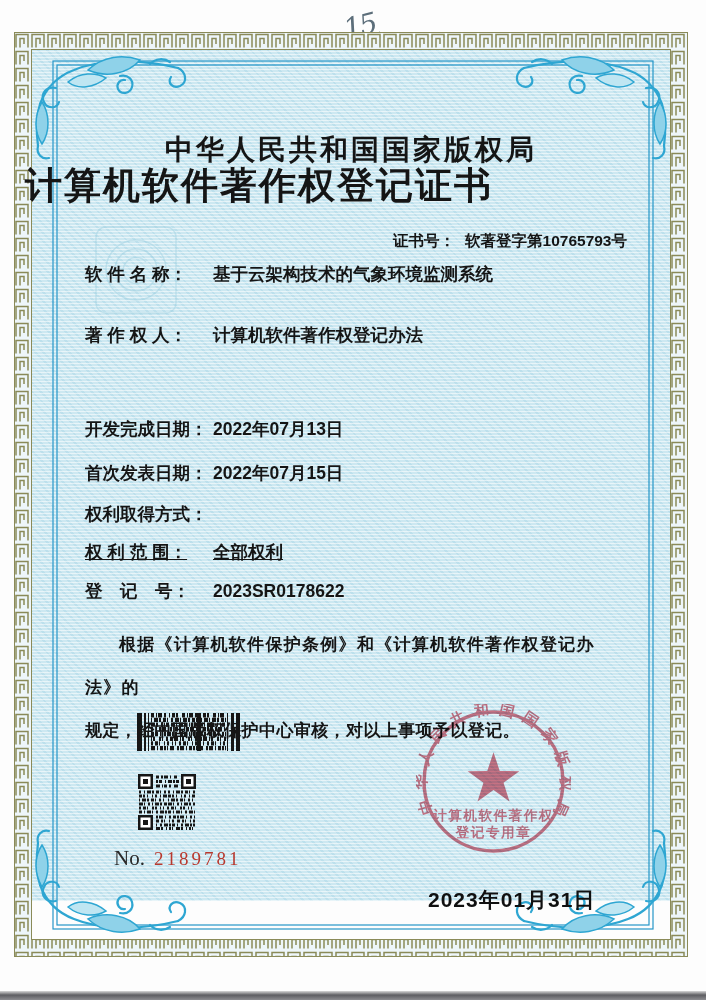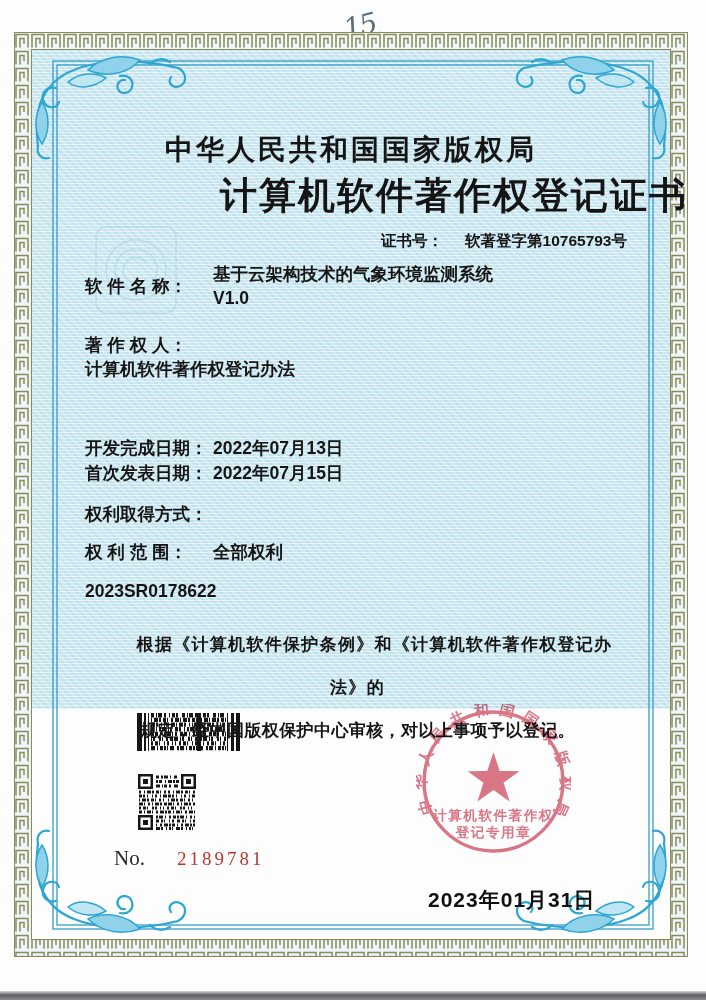--- a/index.html
+++ b/index.html
@@ -1,45 +1,45 @@
 <!DOCTYPE html>
 <html><head>
 <meta charset="utf-8">
 <style>
   html,body{margin:0;padding:0;}
   .screen{position:relative;width:706px;height:1000px;background:#fdfdfd;overflow:hidden;
           font-family:"Liberation Sans",sans-serif;color:#151515;}
   
-  .cert{position:absolute;left:14px;top:32px;width:674px;height:677px;
+  .cert{position:absolute;left:14px;top:32px;width:674px;height:869px;
         background-color:#cde8f1;
         background-image:
           repeating-linear-gradient(0deg, rgba(255,255,255,.55) 0px, rgba(255,255,255,.55) 1px, transparent 1px, transparent 3px),
           repeating-linear-gradient(45deg, rgba(150,205,225,.30) 0px, rgba(150,205,225,.30) 2px, transparent 2px, transparent 6px);}
   .frame-svg{position:absolute;left:0;top:0;width:674px;height:925px;}
   .abs{position:absolute;}
   
   .t1{left:0;right:0;top:99px;text-align:center;font-size:28px;font-weight:700;
       letter-spacing:3px;font-family:"Liberation Serif","DejaVu Serif",serif;}
-  .t2{left:0;right:0;top:139px;text-align:right;font-size:37px;font-weight:700;letter-spacing:2px;}
-  .certno{top:199px;right:61px;display:flex;gap:22px;font-size:15.5px;font-weight:700;}
+  .t2{left:0;right:0;top:129px;text-align:left;font-size:37px;font-weight:700;letter-spacing:2px;padding-left:11px;}
+  .certno{top:199px;right:61px;display:flex;gap:10px;font-size:15.5px;font-weight:700;}
   
   .row{left:71px;right:55px;display:flex;font-size:17.5px;font-weight:700;line-height:1.35;}
   .flabel{width:128px;flex:none;white-space:pre;}
   .fvalue{flex:1;}
-  .r1{top:231px;align-items:center;} .r2{top:302px;flex-direction:column;} .r3{top:405px;} .r4{top:430px;}
-  .r5{top:471px;} .r6{top:509px;} .r7{top:548px;}
-  
-  .statement{left:71px;width:545px;top:591px;font-size:17px;font-weight:700;line-height:43px;text-align:center;}
+  .r1{top:231px;align-items:center;} .r2{top:292px;} .r3{top:386px;} .r4{top:430px;}
+  .r5{top:471px;} .r6{top:509px;text-decoration:underline;} .r7{top:548px;}
+  
+  .statement{left:71px;width:545px;top:591px;font-size:17px;font-weight:700;line-height:43px;}
   .statement .l1{text-indent:34px;letter-spacing:1.3px;}
   .statement .l2{letter-spacing:0.4px;}
   
   .barcode{left:123px;top:681px;}
   .qrcode{left:124px;top:742px;}
   
-  .noline{left:100px;top:814px;display:flex;align-items:baseline;gap:32px;}
+  .noline{left:100px;top:814px;display:flex;align-items:baseline;gap:9px;}
   .no-label{font-family:"Liberation Serif","DejaVu Serif",serif;font-size:21px;color:#2a2a2a;}
   .no-value{font-family:Liberation Serif, serif;font-size:19px;letter-spacing:3px;color:#b8392e;}
   .issue-date{left:414px;top:818px;font-size:21px;font-weight:700;letter-spacing:1px;color:#101010;margin-top:36px;}
   
   .stamp{left:402px;top:672px;mix-blend-mode:multiply;}
   
   .pencil{position:absolute;left:328px;top:2px;}
   
   .scan-strip{position:absolute;left:0;top:991px;width:706px;height:9px;
         background:linear-gradient(180deg,#d8d8d8 0%,#5e5e62 45%,#8d8d91 100%);}
@@ -110,21 +110,20 @@
     <div class="abs t2">计算机软件著作权登记证书</div>
     <div class="abs certno">
       <span>证书号：</span>
       <span>软著登字第10765793号</span>
     </div>
 
     <div class="abs row r1">
       <span class="flabel">软 件 名 称：</span>
       <span class="fvalue">
         <div>基于云架构技术的气象环境监测系统</div>
-        <div>V1.0</div>
       </span>
     </div>
     <div class="abs row r2">
       <span class="flabel">著 作 权 人：</span>
       <span class="fvalue">计算机软件著作权登记办法</span>
     </div>
     <div class="abs row r3">
       <span class="flabel">开发完成日期：</span>
       <span class="fvalue">2022年07月13日</span>
     </div>
@@ -133,20 +132,21 @@
       <span class="fvalue">2022年07月15日</span>
     </div>
     <div class="abs row r5">
       <span class="flabel">权利取得方式：</span>
     </div>
     <div class="abs row r6">
       <span class="flabel">权 利 范 围：</span>
       <span class="fvalue">全部权利</span>
     </div>
     <div class="abs row r7">
+      <span class="flabel">登　记　号：</span>
       <span class="fvalue">2023SR0178622</span>
     </div>
 
     <div class="abs statement">
       <div class="l1">根据《计算机软件保护条例》和《计算机软件著作权登记办法》的</div>
       <div class="l2">规定，经中国版权保护中心审核，对以上事项予以登记。</div>
     </div>
 
     <svg class="abs barcode" width="103" height="38" viewBox="0 0 103 38">
       <g fill="#161616">

